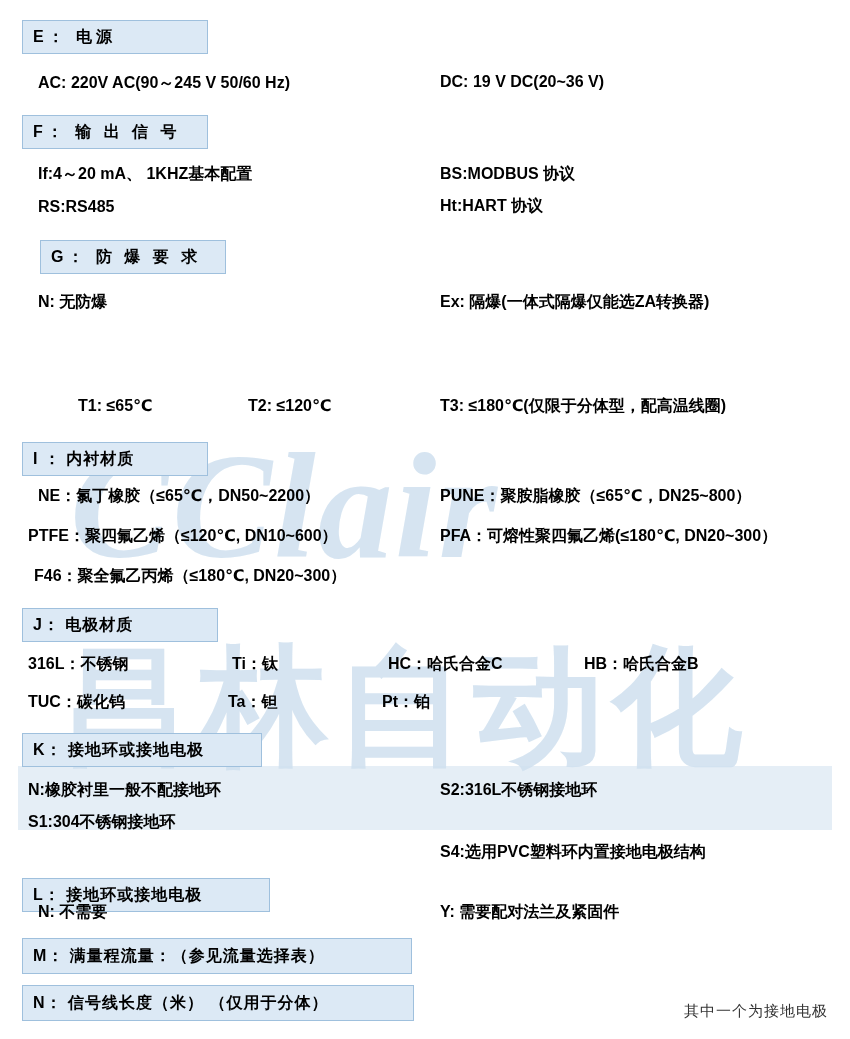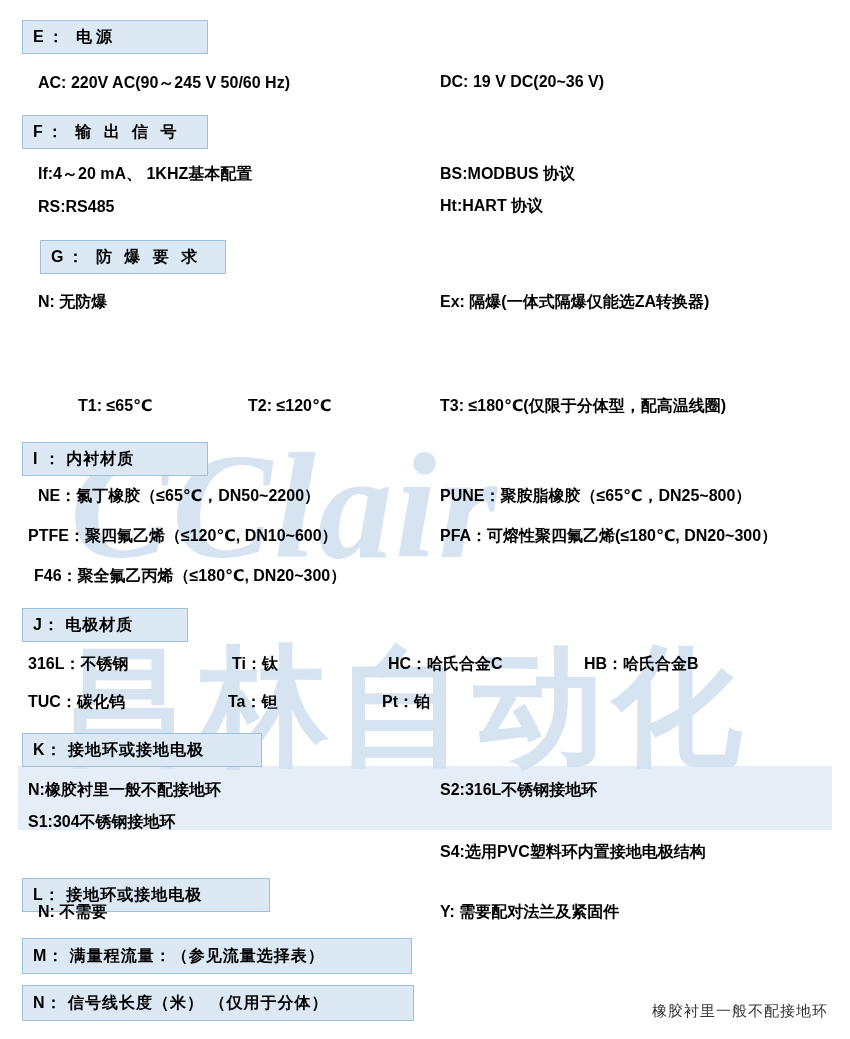--- a/index.html
+++ b/index.html
@@ -132,21 +132,21 @@
   <div class="txt b" style="left:248px; top:396px;">T2: ≤120℃</div>
   <div class="txt b" style="left:440px; top:396px;">T3: ≤180℃(仅限于分体型，配高温线圈)</div>
 
   <div class="chip" style="left:22px; top:442px; width:186px; height:34px;">I ： 内衬材质</div>
   <div class="txt b" style="left:38px; top:486px;">NE：氯丁橡胶（≤65℃，DN50~2200）</div>
   <div class="txt b" style="left:440px; top:486px;">PUNE：聚胺脂橡胶（≤65℃，DN25~800）</div>
   <div class="txt b" style="left:28px; top:526px;">PTFE：聚四氟乙烯（≤120℃, DN10~600）</div>
   <div class="txt b" style="left:440px; top:526px;">PFA：可熔性聚四氟乙烯(≤180℃, DN20~300）</div>
   <div class="txt b" style="left:34px; top:566px;">F46：聚全氟乙丙烯（≤180℃, DN20~300）</div>
 
-  <div class="chip" style="left:22px; top:608px; width:166px; height:34px;">J： 电极材质</div>
+  <div class="chip" style="left:22px; top:608px; width:196px; height:34px;">J： 电极材质</div>
   <div class="txt b" style="left:28px; top:654px;">316L：不锈钢</div>
   <div class="txt b" style="left:232px; top:654px;">Ti：钛</div>
   <div class="txt b" style="left:388px; top:654px;">HC：哈氏合金C</div>
   <div class="txt b" style="left:584px; top:654px;">HB：哈氏合金B</div>
   <div class="txt b" style="left:28px; top:692px;">TUC：碳化钨</div>
   <div class="txt b" style="left:228px; top:692px;">Ta：钽</div>
   <div class="txt b" style="left:382px; top:692px;">Pt：铂</div>
 
   <div class="chip" style="left:22px; top:733px; width:240px; height:34px;">K： 接地环或接地电极</div>
   <div class="txt b" style="left:28px; top:780px;">N:橡胶衬里一般不配接地环</div>
@@ -155,14 +155,14 @@
   <div class="txt b" style="left:440px; top:842px;">S4:选用PVC塑料环内置接地电极结构</div>
 
   <div class="chip" style="left:22px; top:878px; width:248px; height:34px;">L： 接地环或接地电极</div>
   <div class="txt b" style="left:38px; top:902px;">N: 不需要</div>
   <div class="txt b" style="left:440px; top:902px;">Y: 需要配对法兰及紧固件</div>
 
   <div class="chip" style="left:22px; top:938px; width:390px; height:36px;">M： 满量程流量：（参见流量选择表）</div>
 
   <div class="chip" style="left:22px; top:985px; width:392px; height:36px;text-align:center;">N： 信号线长度（米）    （仅用于分体）</div>
 
-  <div class="footer">橡胶衬里一般不配接地环</div>
+  <div class="footer">其中一个为接地电极</div>
 </div>
 
 </body></html>

